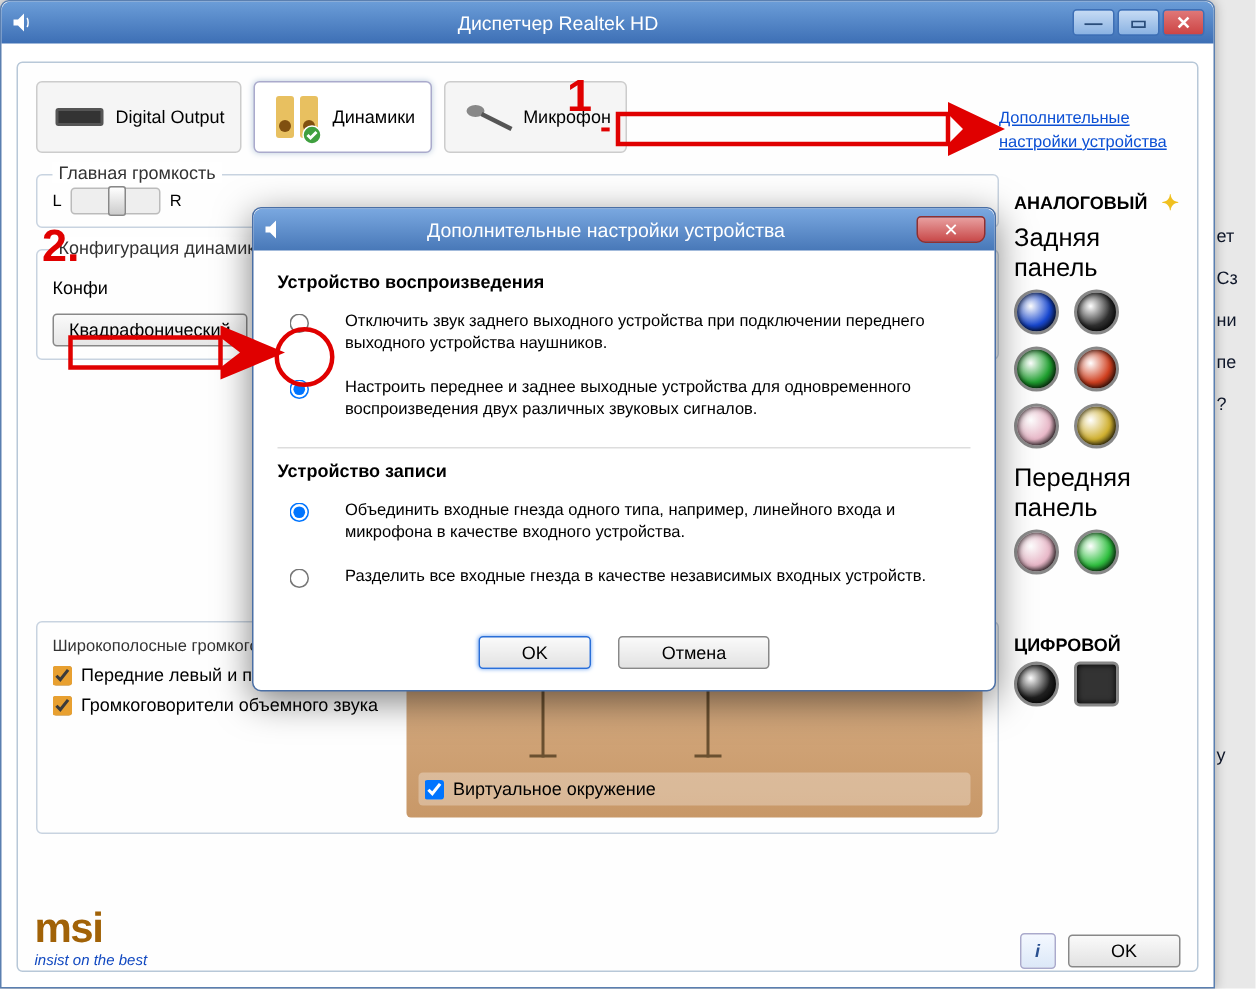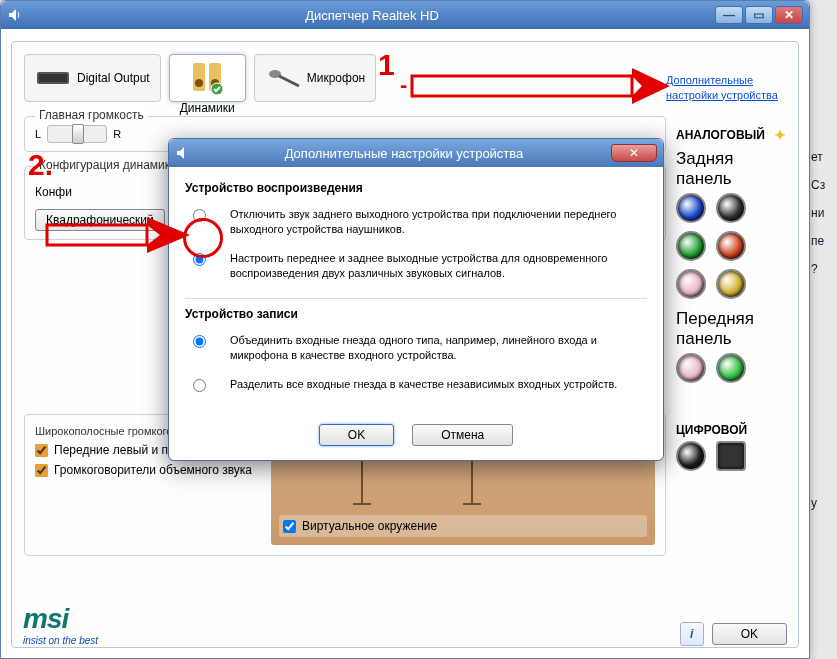--- a/index.html
+++ b/index.html
@@ -12,21 +12,21 @@
 .titlebar .title { flex: 1; font-size: 13px; }
 .win-btns { display: flex; gap: 2px; }
 .win-btn { width: 28px; height: 18px; background: linear-gradient(#c6dbf4,#8ab2e2); border: 1px solid #3d6fb5; border-radius: 3px; display: flex; align-items: center; justify-content: center; color: #2a4d7a; font-weight: bold; cursor: pointer; }
 .win-btn.close { background: linear-gradient(#e07878,#c44); color: #fff; }
 
 .content { position: absolute; top: 40px; left: 10px; right: 10px; bottom: 10px; border: 1px solid #b8c8d8; border-radius: 4px; background: #fefefe; padding: 12px; }
 
 
 .tabs { display: flex; gap: 8px; align-items: flex-end; margin-bottom: 14px; }
 .tab { display: flex; align-items: center; gap: 6px; padding: 4px 10px; border: 1px solid #ccc; border-radius: 4px; background: #f5f5f5; cursor: pointer; height: 48px; }
-.tab.active { background: #fff; border-color: #aac; box-shadow: 0 0 4px #bcd; flex-direction: column; }
+.tab.active { background: #fff; border-color: #aac; box-shadow: 0 0 4px #bcd; }
 .tab-icon { width: 36px; height: 36px; display: flex; align-items: center; justify-content: center; }
 .adv-link { margin-left: auto; width: 120px; text-align: left; }
 .adv-link a { color: #0b4fd4; text-decoration: underline; font-size: 11px; line-height: 1.3; }
 
 
 .body-split { display: flex; gap: 10px; }
 .left-col { flex: 1; }
 .right-col { width: 110px; margin-top: 11px; }
 
 .group { border: 1px solid #c8d3e0; border-radius: 4px; padding: 8px 10px; margin-bottom: 14px; position: relative; }
@@ -54,21 +54,21 @@
 
 .side-label { font-weight: bold; font-size: 12px; margin-bottom: 4px; display: flex; align-items: center; }
 .sparkle { color: #f0c020; font-size: 14px; margin-left: auto; }
 .panel-sub { font-size: 17px; margin: 6px 0 4px; }
 .jack-grid { display: grid; grid-template-columns: 32px 32px; gap: 8px; justify-content: start; margin-bottom: 10px; }
 .jack { width: 30px; height: 30px; border-radius: 50%; border: 2px solid #888; background: radial-gradient(circle at 35% 35%, #fff, var(--c) 55%, #000); box-shadow: inset 0 0 4px #000; cursor: pointer; }
 .jack.sq { border-radius: 4px; background: #333; }
 
 
 .footer { position: absolute; bottom: 12px; left: 22px; right: 22px; display: flex; align-items: flex-end; }
-.logo { font-family: Arial; font-size: 28px; font-weight: 900; font-style: italic; color: #0f766e; letter-spacing: -1px; }
+.logo { font-family: Arial; font-size: 28px; font-weight: 900; color: #a16207; letter-spacing: -1px; }
 .logo-sub { font-size: 10px; color: #1048c0; font-style: italic; }
 .footer-right { margin-left: auto; display: flex; gap: 8px; align-items: center; }
 .btn { padding: 3px 28px; border: 1px solid #888; border-radius: 3px; background: linear-gradient(#fafafa,#e2e2e2); cursor: pointer; text-align: center; }
 .info-btn { width: 24px; height: 24px; border: 1px solid #aac; border-radius: 3px; background: linear-gradient(#f4f8ff,#dce8f8); display: flex; align-items: center; justify-content: center; color: #2a5090; font-style: italic; font-weight: bold; cursor: pointer; }
 
 
 .modal { position: absolute; top: 138px; left: 168px; width: 496px; background: #fff; border: 1px solid #4a6fa5; border-radius: 6px; box-shadow: 0 6px 24px rgba(0,0,0,.5); z-index: 50; }
 .modal .titlebar { background: linear-gradient(#7aa8e0,#4878b8); }
 .modal .titlebar .close-only { width: 46px; height: 18px; background: linear-gradient(#e8a0a0,#c84848); border: 1px solid #903030; border-radius: 3px 3px 6px 6px; color: #fff; display: flex; align-items: center; justify-content: center; cursor: pointer; }
 .modal-body { padding: 14px 16px; }

